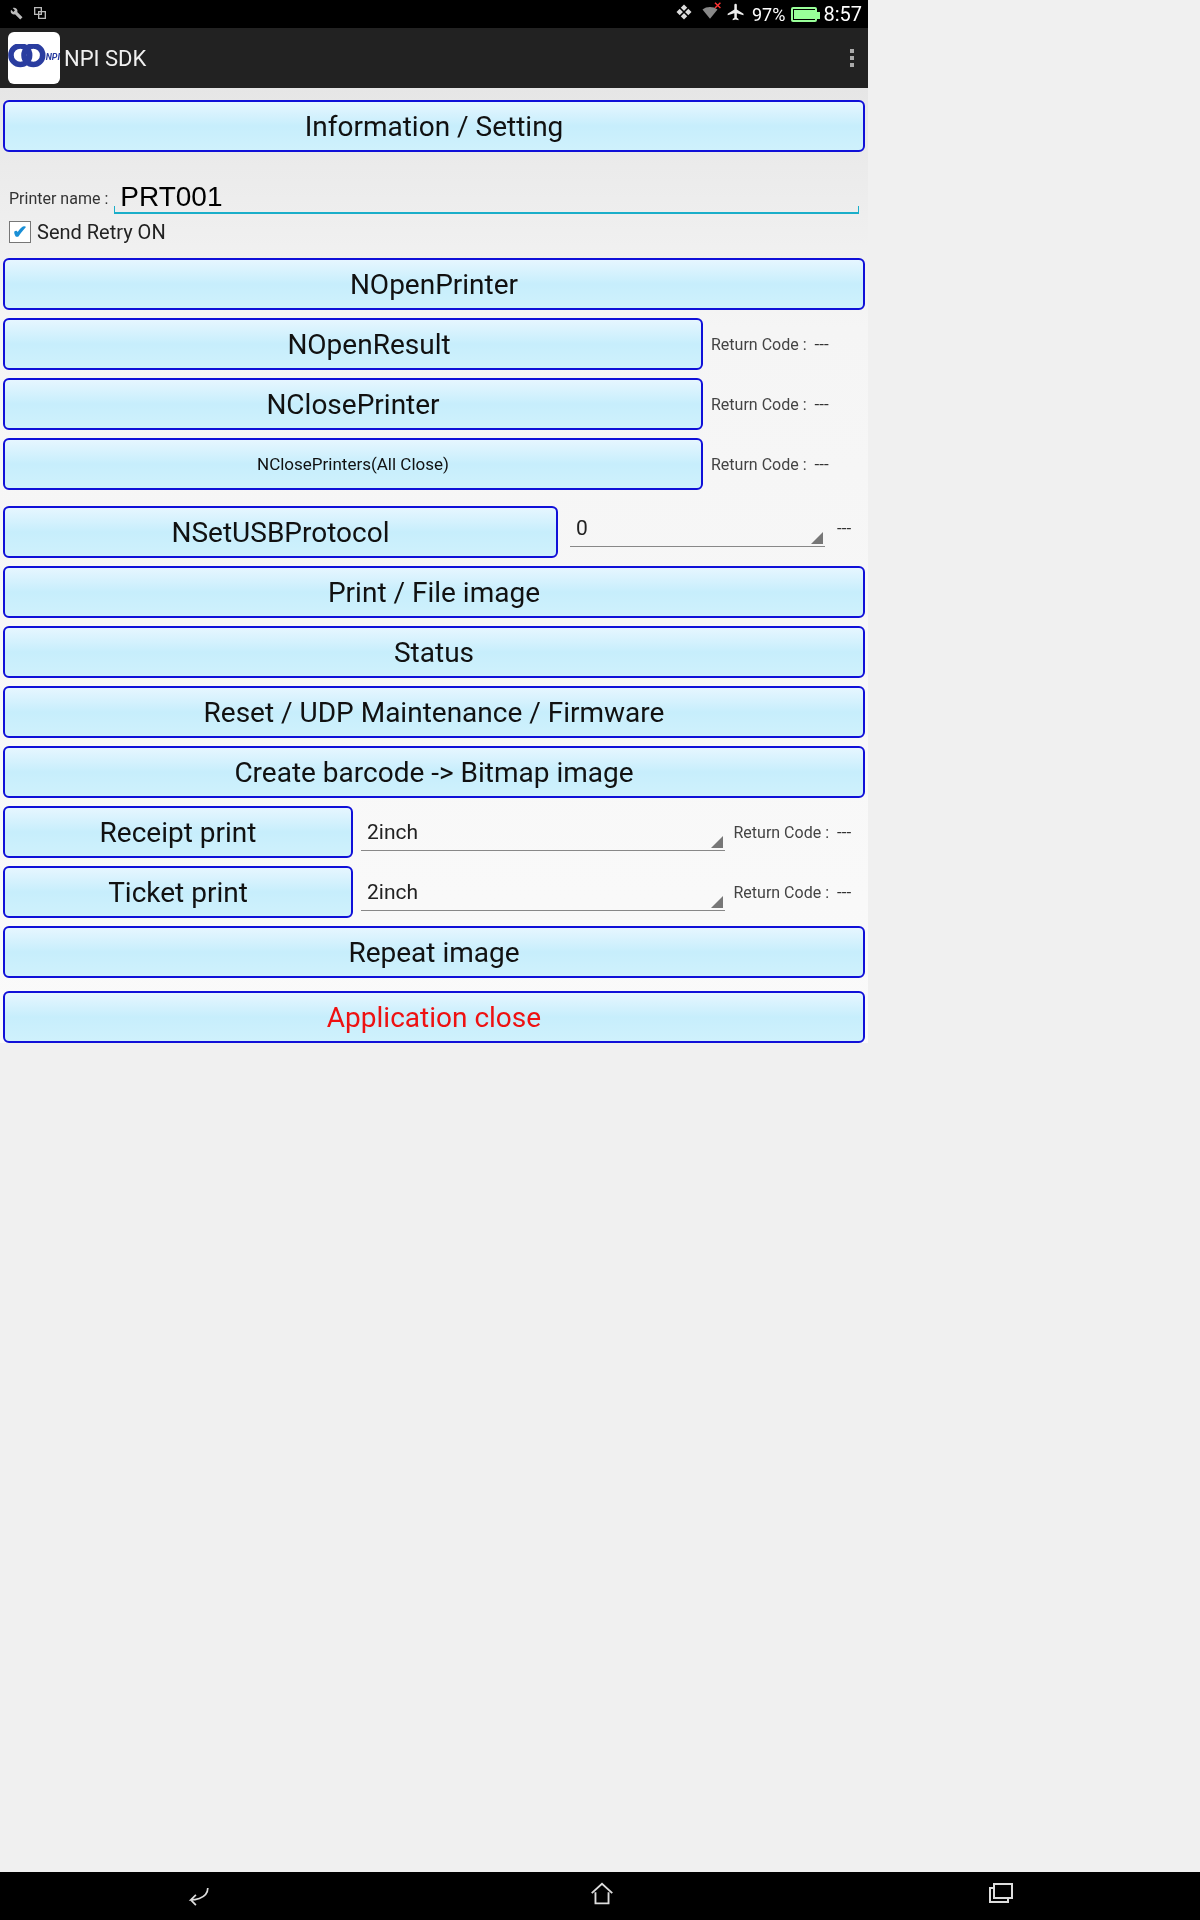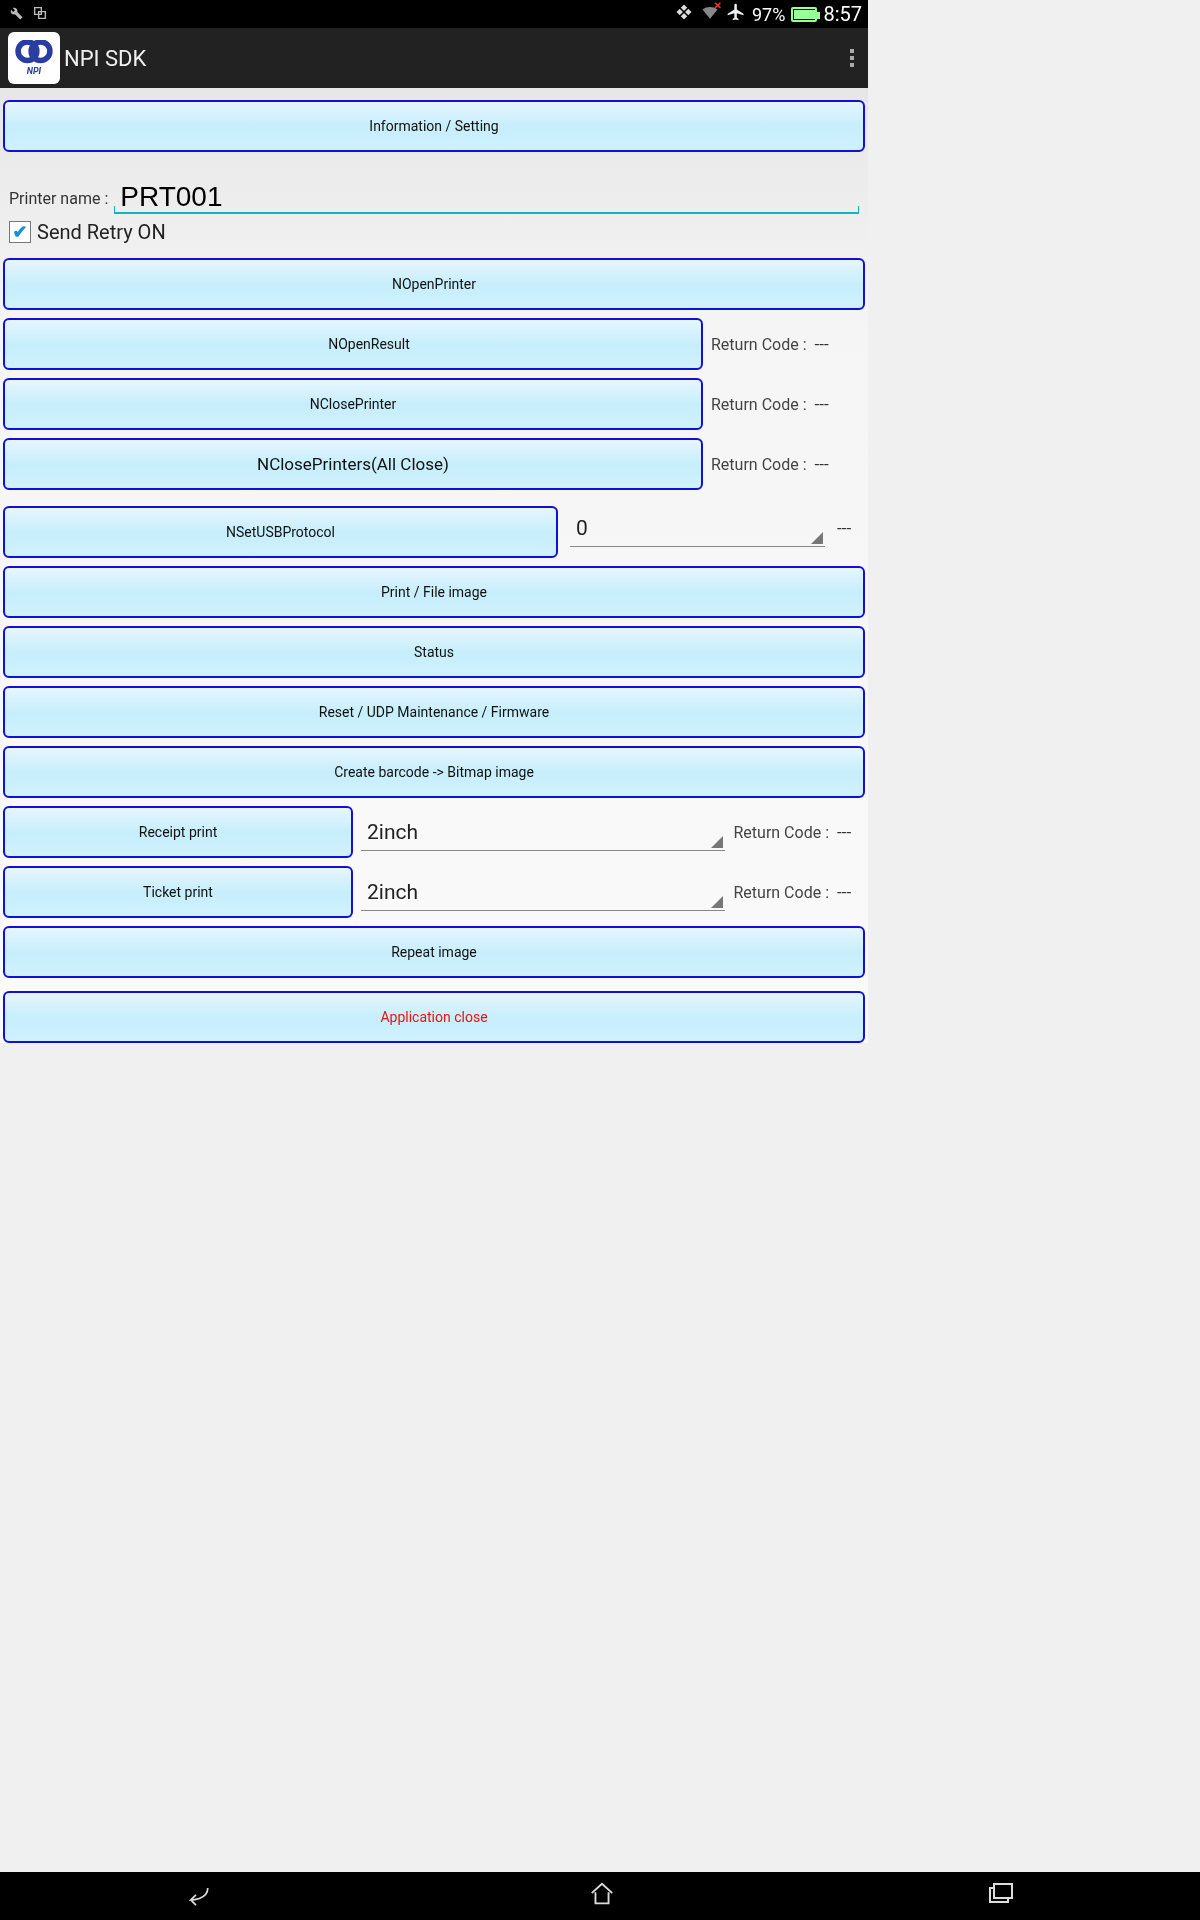--- a/index.html
+++ b/index.html
@@ -7,34 +7,34 @@
   
   
   .sysbar { background:#000; height:28px; color:#fff; display:flex; align-items:center; padding:0 6px; font-size:18px; }
   .sysbar .left { display:flex; gap:8px; align-items:center; }
   .sysbar .spacer { flex:1; }
   .sysbar .right { display:flex; align-items:center; gap:6px; font-weight:400; }
   .sysbar svg, .sysbar .glyph { fill:#bbb; color:#bbb; }
   
   
   .actionbar { background:#222; height:60px; display:flex; align-items:center; padding:0 8px; color:#fff; }
-  .actionbar .appicon { width:52px; height:52px; background:#fff; border-radius:6px; display:flex; flex-direction:column; align-items:center; justify-content:center; margin-right:4px; overflow:hidden; }
+  .actionbar .appicon { width:52px; height:52px; background:#fff; border-radius:6px; display:flex; flex-direction:row; align-items:center; justify-content:center; margin-right:4px; overflow:hidden; }
   .actionbar .apptitle { font-size:22px; color:#f0f0f0; }
   .actionbar .overflow { margin-left:auto; padding:0 6px; }
   .actionbar .overflow .dot { width:4px; height:4px; background:#aaa; margin:3px 0; }
   
   
   .content { background:linear-gradient(#e6e6e6,#f5f5f5 25%,#fafafa); padding:4px 3px 0 3px; }
   
   .btn {
     border:2px solid #1010d8;
     border-radius:6px;
     background:linear-gradient(#e6f6ff,#c7eefc 50%,#c7eefc 50%,#cff1fc);
     text-align:center;
-    font-size:14px;
+    font-size:28px;
     color:#111;
     display:flex; align-items:center; justify-content:center;
     height:52px;
     margin:8px 0;
     font-weight:400;
   }
   .btn.small-text { font-size:17px; }
   .btn.full { width:100%; }
   .btn.red { color:#e11; }
   

